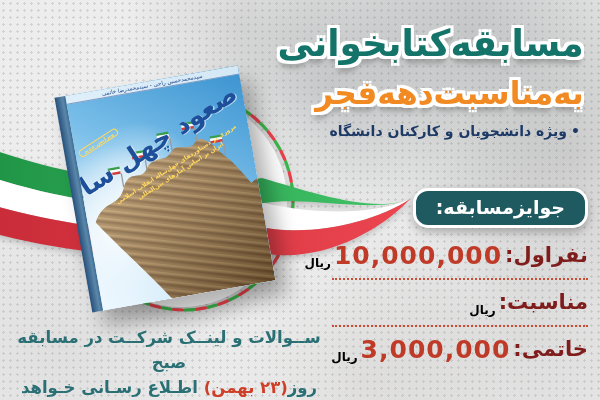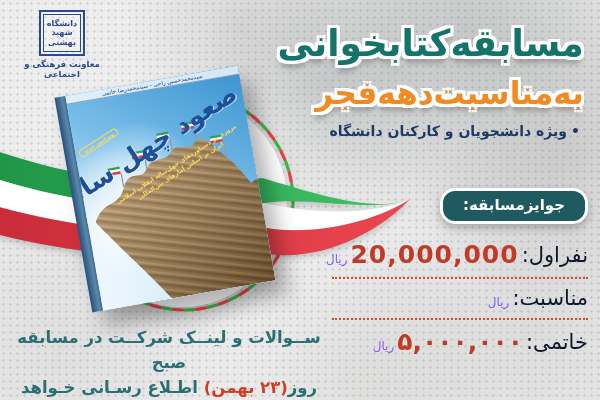--- a/index.html
+++ b/index.html
@@ -53,28 +53,28 @@
   .book-title{position:absolute;top:40px;left:14px;width:160px;font-size:26px;font-weight:bold;
     color:#1d4f9b;direction:rtl;text-align:center;transform:rotate(-23deg);
     text-shadow:1px 1px 0 rgba(255,255,255,.55);white-space:nowrap;}
   .edition{position:absolute;top:48px;left:2px;font-size:5.5px;font-weight:bold;color:#ffd95e;
     border:1px solid #ffd95e;border-radius:8px;padding:0 4px;transform:rotate(-23deg);direction:rtl;}
   .book-sub{position:absolute;top:82px;left:26px;width:146px;font-size:6px;font-weight:bold;
     color:#ffd95e;direction:rtl;text-align:center;transform:rotate(-23deg);line-height:1.35;}
   .mountain-svg{position:absolute;left:0;bottom:0;width:100%;height:100%;}
   
   .prize-badge{position:absolute;z-index:6;right:12px;top:188px;background:#1e5a60;color:#fff;
-    border:3px solid #fff;border-radius:15px;padding:5px 20px 7px;font-size:15px;font-weight:bold;
+    border:3px solid #fff;border-radius:15px;padding:5px 20px 7px;font-size:19px;font-weight:bold;
     direction:rtl;box-shadow:0 4px 8px rgba(0,0,0,.25);}
   .prizes{position:absolute;z-index:6;right:12px;top:233px;width:256px;direction:rtl;}
   .prize-row{display:flex;direction:rtl;align-items:center;gap:3px;padding:7px 0 8px;}
   .prize-row + .prize-row{border-top:2px dotted #cd4a33;}
-  .p-label{font-size:21px;font-weight:normal;color:#0f172a;}
+  .p-label{font-size:21px;font-weight:bold;color:#7f1d1d;}
   .p-amount{font-size:25px;font-weight:bold;color:#bf3a27;letter-spacing:1px;}
-  .p-unit{font-size:12px;font-weight:normal;color:#8b5cf6;margin-top:8px;}
+  .p-unit{font-size:12px;font-weight:bold;color:#000000;margin-top:16px;}
   
   .announce{position:absolute;z-index:6;left:4px;top:326px;width:330px;direction:rtl;text-align:center;
     font-size:16.5px;font-weight:bold;color:#2a6f74;line-height:1.5;}
   .announce .hl{color:#ce3f28;}
 </style>
 </head>
 <body>
 
 <div class="poster">
   <div class="bg-texture"></div>
@@ -151,47 +151,41 @@
             <rect x="-13" y="-16.2" width="12" height="2.4" fill="#d23c3c"></rect>
         </g>
       </svg>
       <div class="authors-line">سیدمحمدحسین راجی - سیدمحمدرضا خاتمی</div>
       <div class="book-title">صعود چهل ساله</div>
       <div class="edition">ویرایش جدید</div>
       <div class="book-sub">مروری بر دستاوردهای چهل‌ساله انقلاب اسلامی ایران بر اساس آمارهای بین‌المللی</div>
     </div>
   </div>
 
-  <div class="logo-block">
-    <div class="seal">
-      <div class="seal-inner">دانشگاه شهید بهشتی</div>
-    </div>
-    <div class="logo-caption">معاونت فرهنگی و اجتماعی</div>
-  </div>
 
   <div class="title-1 stroke-w">مسابقه‌کتابخوانی</div>
   <div class="title-2 stroke-w">به‌مناسبت‌دهه‌فجر</div>
   <div class="audience">
     <span class="bullet">•</span><span>ویژه دانشجویان و کارکنان دانشگاه</span>
   </div>
 
   <div class="prize-badge">جوایزمسابقه:</div>
   <div class="prizes">
     <div class="prize-row">
       <span class="p-label">نفراول:</span>
-      <span class="p-amount">20,000,000</span>
+      <span class="p-amount">10,000,000</span>
       <span class="p-unit">ریال</span>
     </div>
     <div class="prize-row">
       <span class="p-label">مناسبت:</span>
       <span class="p-unit">ریال</span>
     </div>
     <div class="prize-row">
       <span class="p-label">خاتمی:</span>
-      <span class="p-amount">۵,۰۰۰,۰۰۰</span>
+      <span class="p-amount">3,000,000</span>
       <span class="p-unit">ریال</span>
     </div>
   </div>
 
   <div class="announce">
     <span>ســوالات و لینــک شرکــت در مسابقه صبح</span><br>
     <span>روز</span><span class="hl">(۲۳ بهمن)</span> <span>اطـلاع رسـانی خـواهد شـد.</span>
   </div>
 </div>
 

